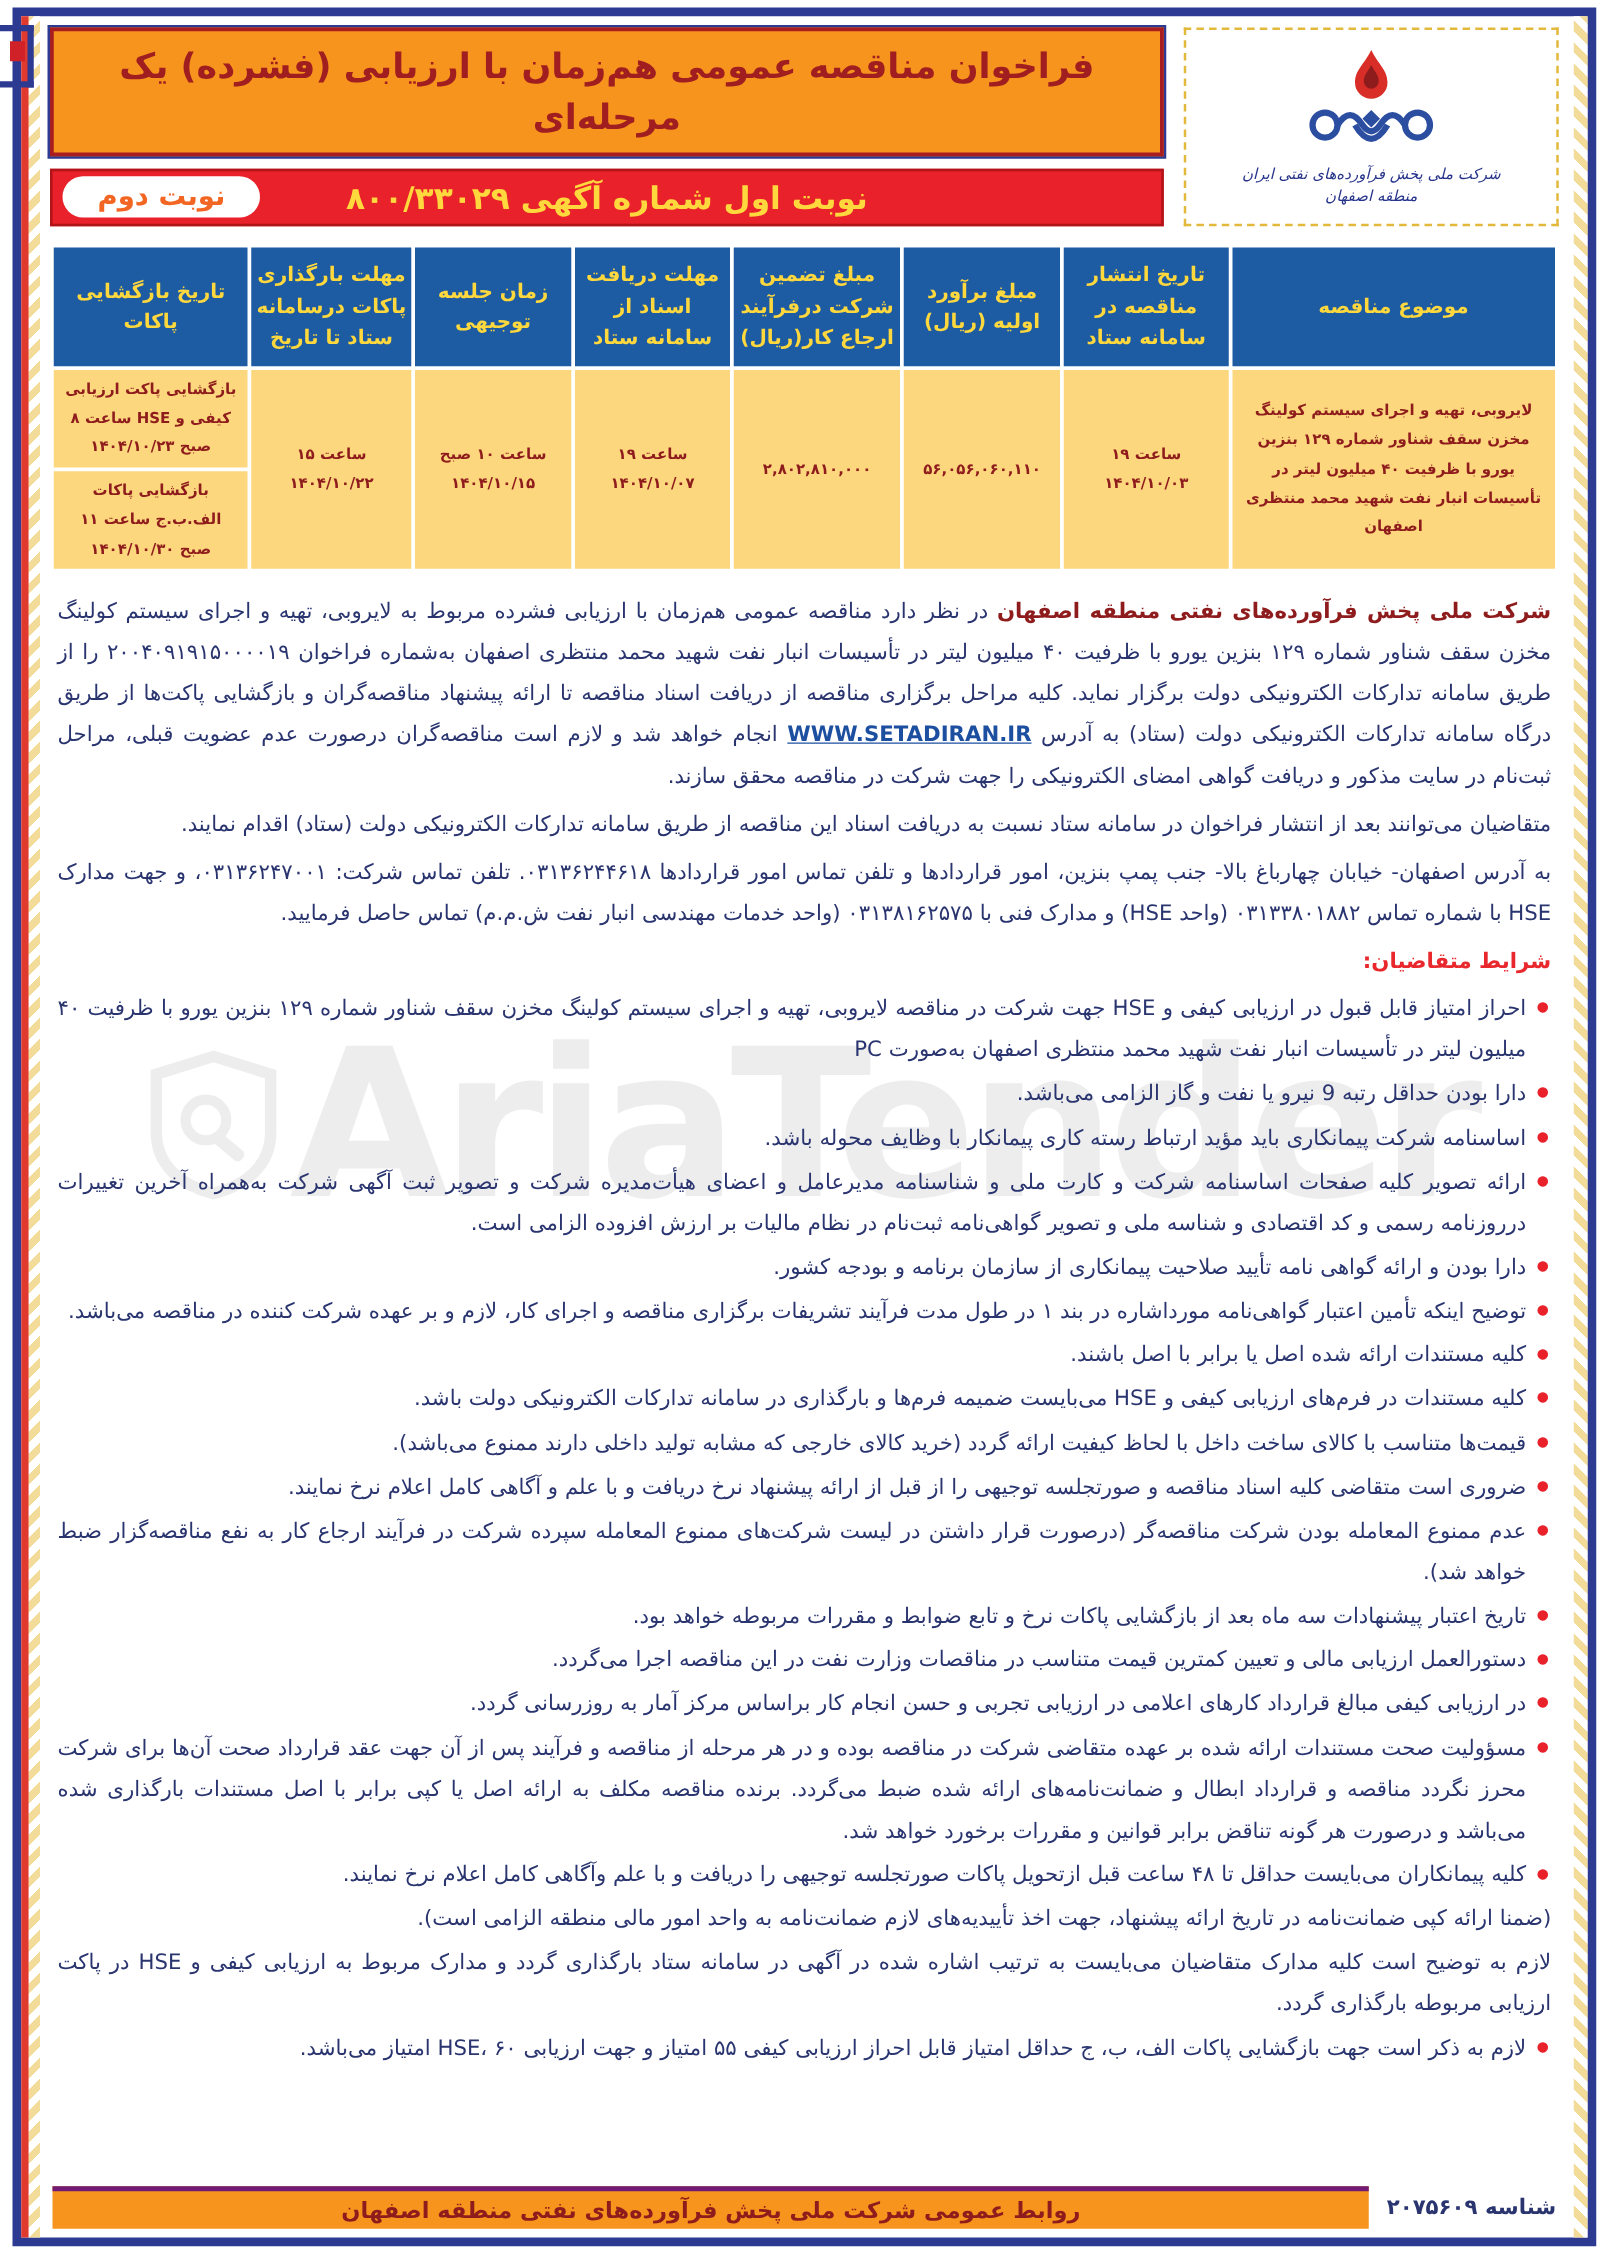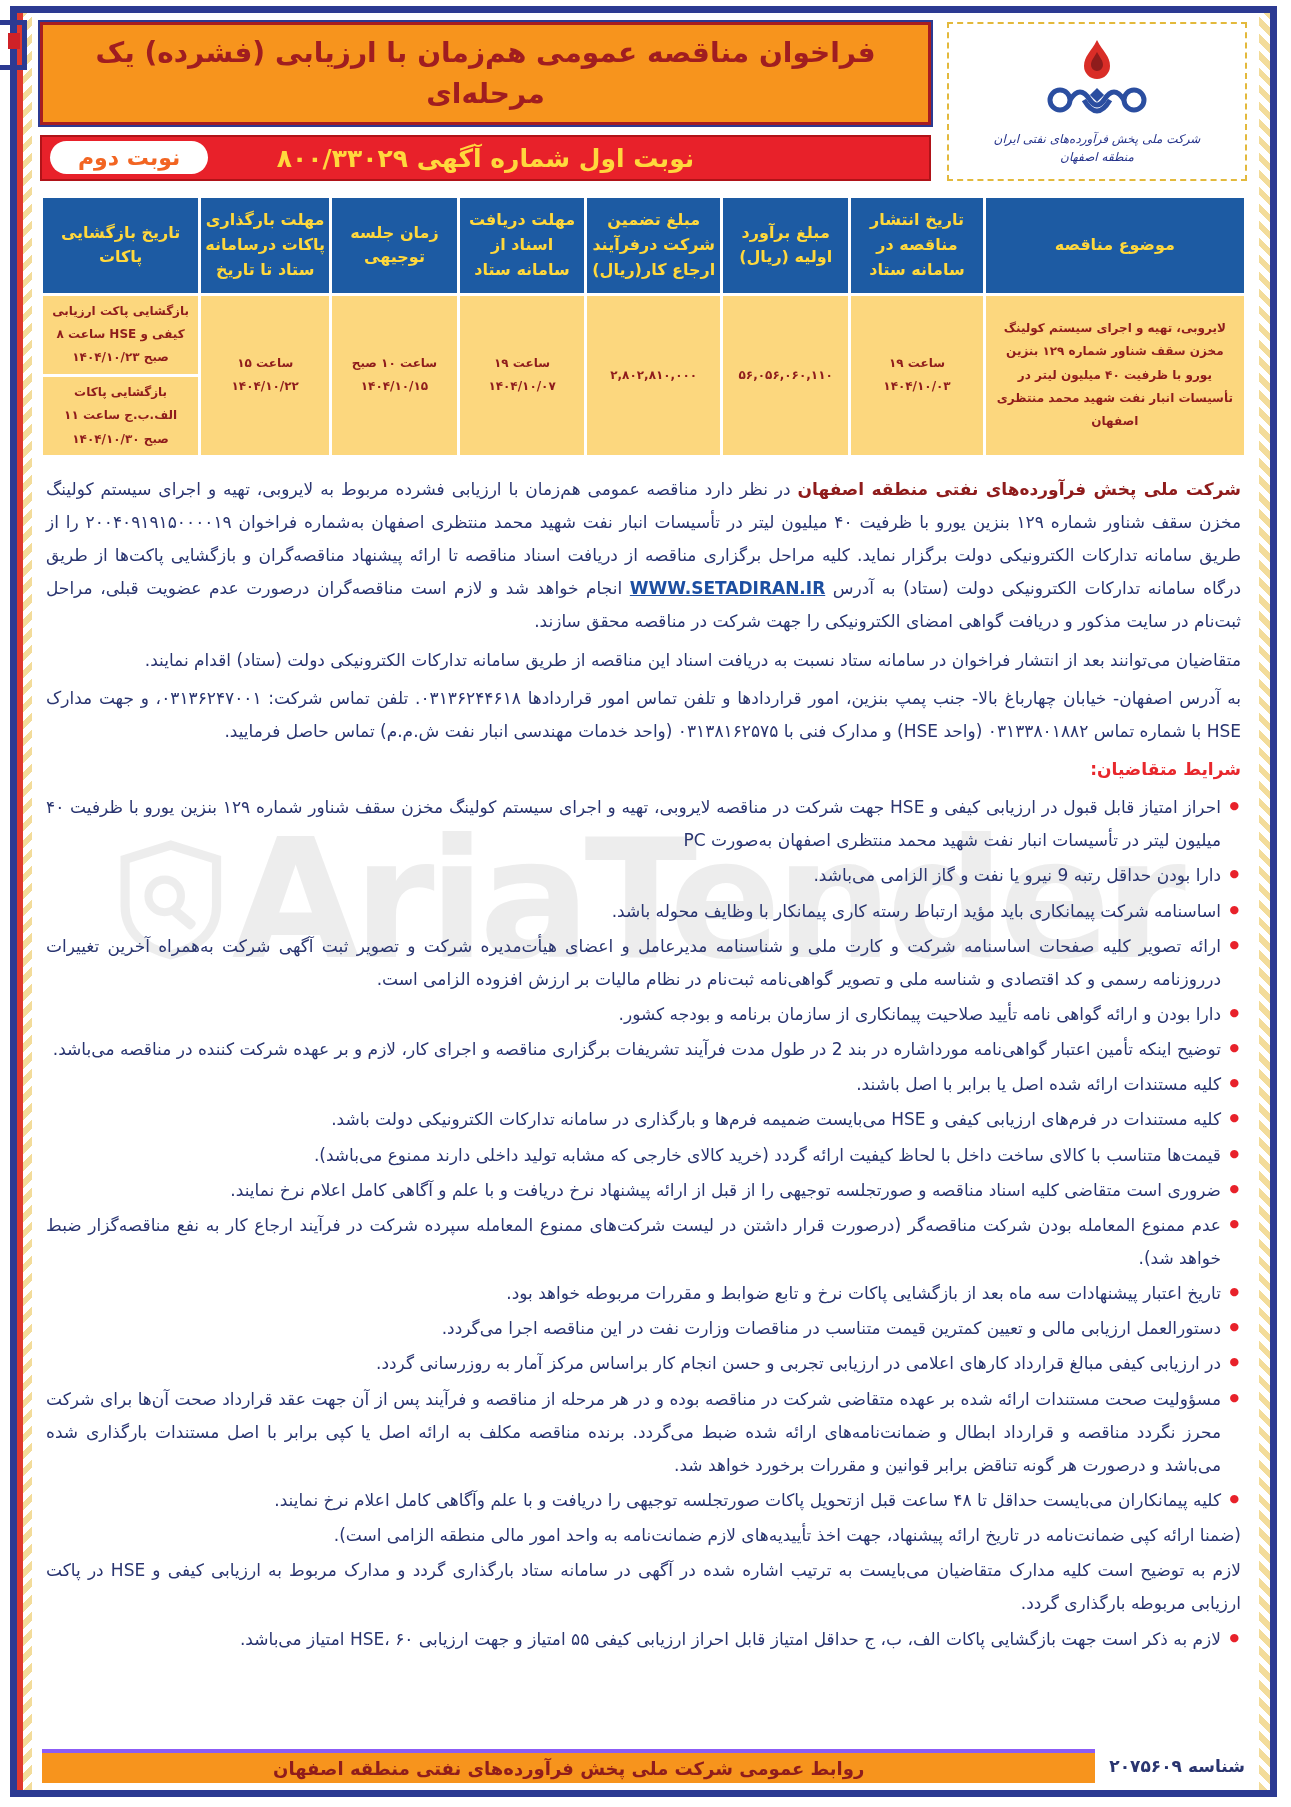--- a/index.html
+++ b/index.html
@@ -56,21 +56,21 @@
   ul.cond{list-style:none;margin:4px 0 0 0;padding:0;}
   ul.cond li{position:relative;padding-right:20px;margin:2px 0;font-size:17px;color:#2a3570;
         text-align:justify;line-height:1.95;}
   ul.cond li::before{content:"●";position:absolute;right:2px;top:4px;color:#e8212a;font-size:11px;}
   ul.cond li.no-bullet{padding-right:0;}
   ul.cond li.no-bullet::before{content:none;}
 
   
   .footer{position:absolute;bottom:4px;left:2px;right:2px;display:flex;align-items:center;gap:10px;}
   .footer-id{color:#2a3570;font-size:17px;font-weight:bold;white-space:nowrap;padding-left:4px;}
-  .footer-bar{flex:1;background:#f7941d;border-top:4px solid #8b5cf6;min-height:30px;
+  .footer-bar{flex:1;background:#f7941d;border-top:4px solid #701a75;min-height:30px;
         display:flex;align-items:center;justify-content:center;color:#8f1c1c;font-weight:bold;font-size:18px;}
 
   
   .watermark{position:absolute;top:770px;left:120px;width:1060px;display:flex;flex-direction:row;
         align-items:center;gap:10px;opacity:0.15;pointer-events:none;direction:ltr;}
   .watermark .wm-text{font-size:165px;font-weight:bold;color:#8a8a8a;letter-spacing:-6px;white-space:nowrap;}
 </style>
 </head>
 <body>
 
@@ -181,21 +181,21 @@
 
       <p>به آدرس اصفهان- خیابان چهارباغ بالا- جنب پمپ بنزین، امور قراردادها و تلفن تماس امور قراردادها ۰۳۱۳۶۲۴۴۶۱۸. تلفن تماس شرکت: ۰۳۱۳۶۲۴۷۰۰۱، و جهت مدارک HSE با شماره تماس ۰۳۱۳۳۸۰۱۸۸۲ (واحد HSE) و مدارک فنی با ۰۳۱۳۸۱۶۲۵۷۵ (واحد خدمات مهندسی انبار نفت ش.م.م) تماس حاصل فرمایید.</p>
 
       <p class="red-heading">شرایط متقاضیان:</p>
       <ul class="cond">
         <li>احراز امتیاز قابل قبول در ارزیابی کیفی و HSE جهت شرکت در مناقصه لایروبی، تهیه و اجرای سیستم کولینگ مخزن سقف شناور شماره ۱۲۹ بنزین یورو با ظرفیت ۴۰ میلیون لیتر در تأسیسات انبار نفت شهید محمد منتظری اصفهان به‌صورت PC</li>
         <li>دارا بودن حداقل رتبه 9 نیرو یا نفت و گاز الزامی می‌باشد.</li>
         <li>اساسنامه شرکت پیمانکاری باید مؤید ارتباط رسته کاری پیمانکار با وظایف محوله باشد.</li>
         <li>ارائه تصویر کلیه صفحات اساسنامه شرکت و کارت ملی و شناسنامه مدیرعامل و اعضای هیأت‌مدیره شرکت و تصویر ثبت آگهی شرکت به‌همراه آخرین تغییرات درروزنامه رسمی و کد اقتصادی و شناسه ملی و تصویر گواهی‌نامه ثبت‌نام در نظام مالیات بر ارزش افزوده الزامی است.</li>
         <li>دارا بودن و ارائه گواهی نامه تأیید صلاحیت پیمانکاری از سازمان برنامه و بودجه کشور.</li>
-        <li>توضیح اینکه تأمین اعتبار گواهی‌نامه مورداشاره در بند 2 در طول مدت فرآیند تشریفات برگزاری مناقصه و اجرای کار، لازم و بر عهده شرکت کننده در مناقصه می‌باشد.</li>
+        <li>توضیح اینکه تأمین اعتبار گواهی‌نامه مورداشاره در بند ۱ در طول مدت فرآیند تشریفات برگزاری مناقصه و اجرای کار، لازم و بر عهده شرکت کننده در مناقصه می‌باشد.</li>
         <li>کلیه مستندات ارائه شده اصل یا برابر با اصل باشند.</li>
         <li>کلیه مستندات در فرم‌های ارزیابی کیفی و HSE می‌بایست ضمیمه فرم‌ها و بارگذاری در سامانه تدارکات الکترونیکی دولت باشد.</li>
         <li>قیمت‌ها متناسب با کالای ساخت داخل با لحاظ کیفیت ارائه گردد (خرید کالای خارجی که مشابه تولید داخلی دارند ممنوع می‌باشد).</li>
         <li>ضروری است متقاضی کلیه اسناد مناقصه و صورتجلسه توجیهی را از قبل از ارائه پیشنهاد نرخ دریافت و با علم و آگاهی کامل اعلام نرخ نمایند.</li>
         <li>عدم ممنوع المعامله بودن شرکت مناقصه‌گر (درصورت قرار داشتن در لیست شرکت‌های ممنوع المعامله سپرده شرکت در فرآیند ارجاع کار به نفع مناقصه‌گزار ضبط خواهد شد).</li>
         <li>تاریخ اعتبار پیشنهادات سه ماه بعد از بازگشایی پاکات نرخ و تابع ضوابط و مقررات مربوطه خواهد بود.</li>
         <li>دستورالعمل ارزیابی مالی و تعیین کمترین قیمت متناسب در مناقصات وزارت نفت در این مناقصه اجرا می‌گردد.</li>
         <li>در ارزیابی کیفی مبالغ قرارداد کارهای اعلامی در ارزیابی تجربی و حسن انجام کار براساس مرکز آمار به روزرسانی گردد.</li>
         <li>مسؤولیت صحت مستندات ارائه شده بر عهده متقاضی شرکت در مناقصه بوده و در هر مرحله از مناقصه و فرآیند پس از آن جهت عقد قرارداد صحت آن‌ها برای شرکت محرز نگردد مناقصه و قرارداد ابطال و ضمانت‌نامه‌های ارائه شده ضبط می‌گردد. برنده مناقصه مکلف به ارائه اصل یا کپی برابر با اصل مستندات بارگذاری شده می‌باشد و درصورت هر گونه تناقض برابر قوانین و مقررات برخورد خواهد شد.</li>
         <li>کلیه پیمانکاران می‌بایست حداقل تا ۴۸ ساعت قبل ازتحویل پاکات صورتجلسه توجیهی را دریافت و با علم وآگاهی کامل اعلام نرخ نمایند.</li>

